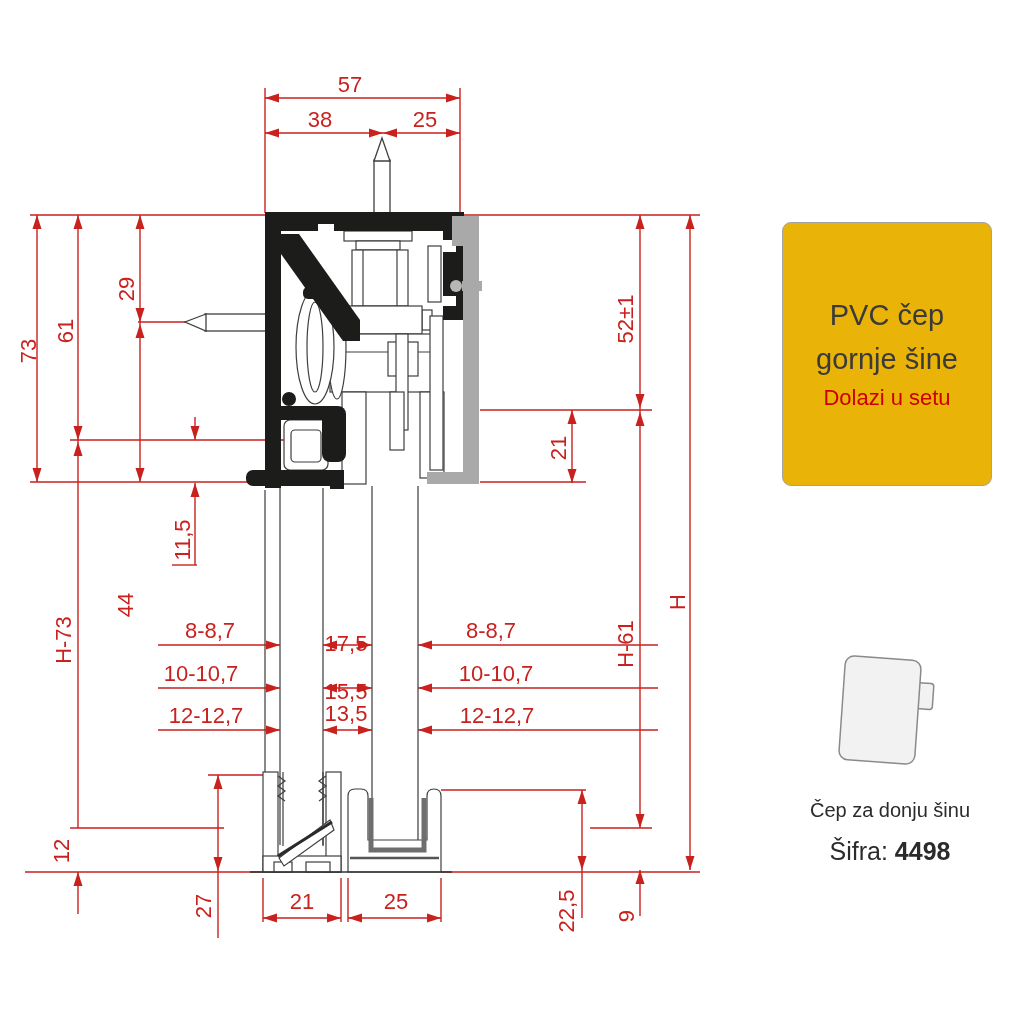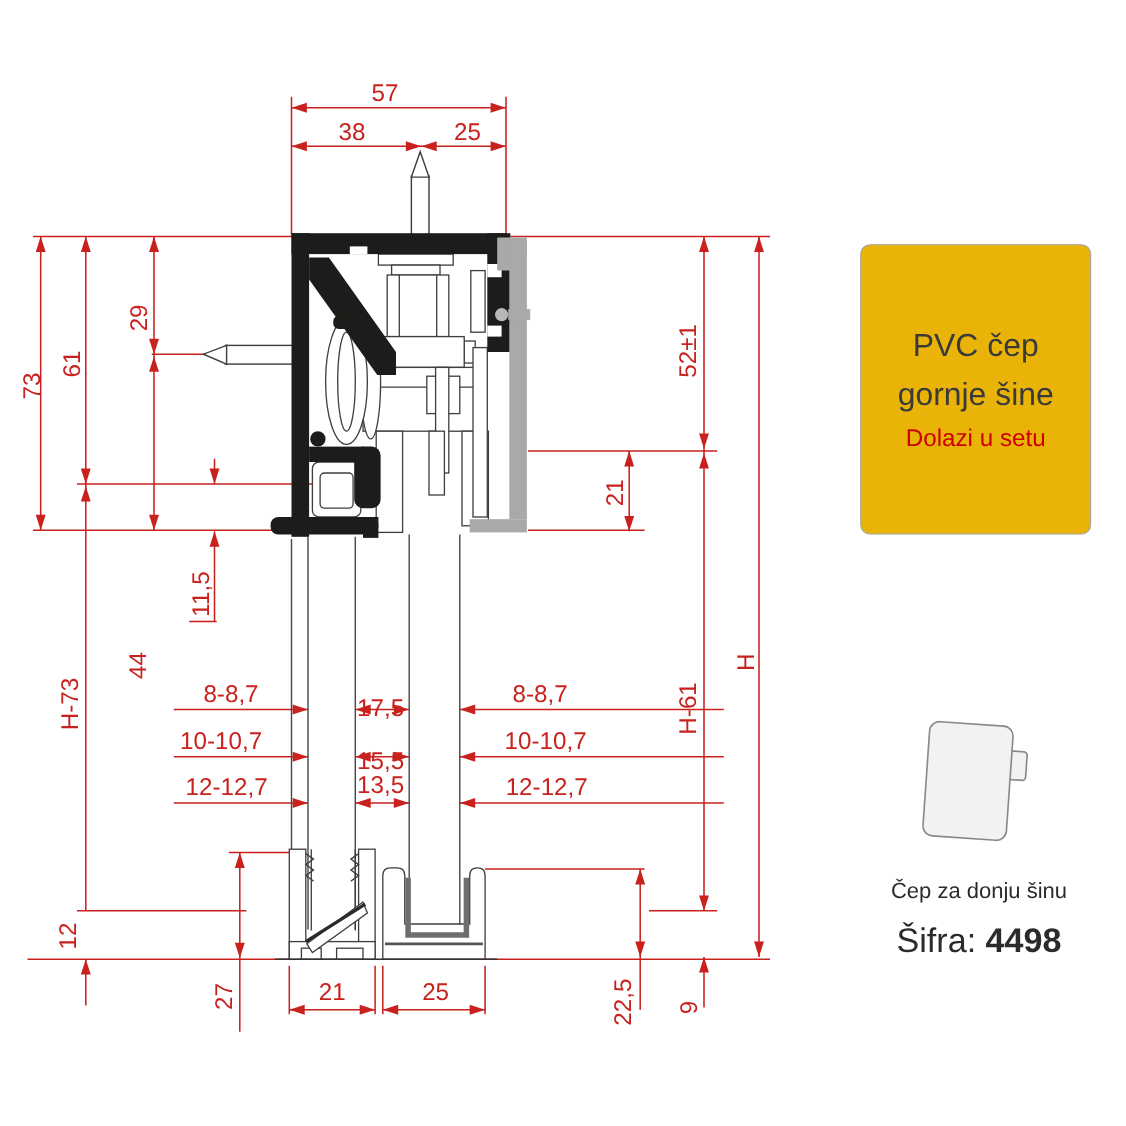--- a/index.html
+++ b/index.html
@@ -9,21 +9,21 @@
   .dim-label{position:absolute;transform:translate(-50%,-50%);font-size:22px;line-height:1;
              color:#c9211e;white-space:nowrap;}
   .dim-label.rot{transform:translate(-50%,-50%) rotate(-90deg);}
   .info-box{position:absolute;left:782px;top:222px;width:208px;height:262px;background:#eab308;
             border:1px solid #a3a3a3;border-radius:9px;display:flex;flex-direction:column;
             justify-content:center;align-items:center;text-align:center;}
   .info-box .ln{font-size:29px;line-height:1.5;color:#3a3a3a;}
   .info-box .note{font-size:22px;line-height:1.5;color:#cc0000;}
   .caption{position:absolute;left:758px;top:800px;width:264px;text-align:center;color:#2b2b2b;}
   .caption .t1{font-size:20px;line-height:1.0;}
-  .caption .t2{font-size:31px;margin-top:17px;}
+  .caption .t2{font-size:25px;margin-top:17px;}
   .caption .t2 b{font-weight:bold;}
   .cap-icon{position:absolute;left:820px;top:640px;}
 </style>
 </head>
 <body>
 
 <div id="stage">
 
   <svg id="drawing-svg" width="1024" height="1024" viewBox="0 0 1024 1024">
     <defs>

